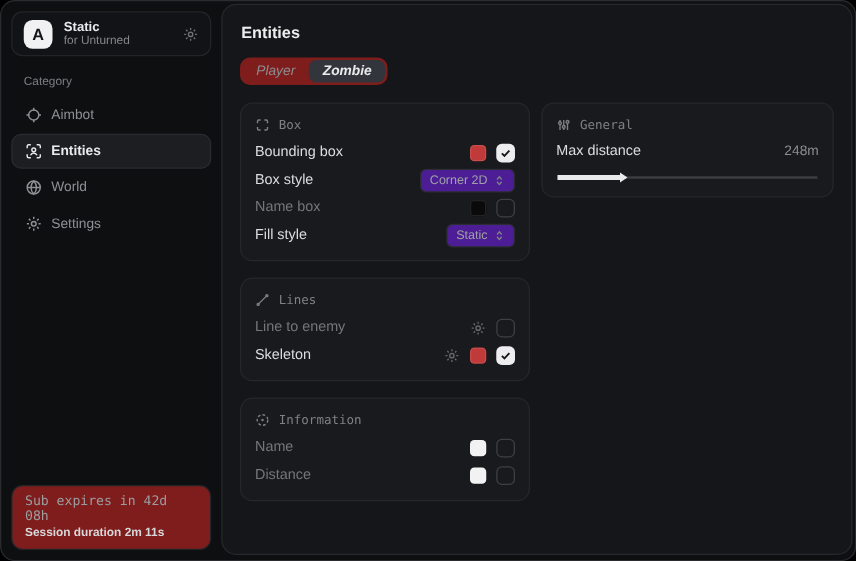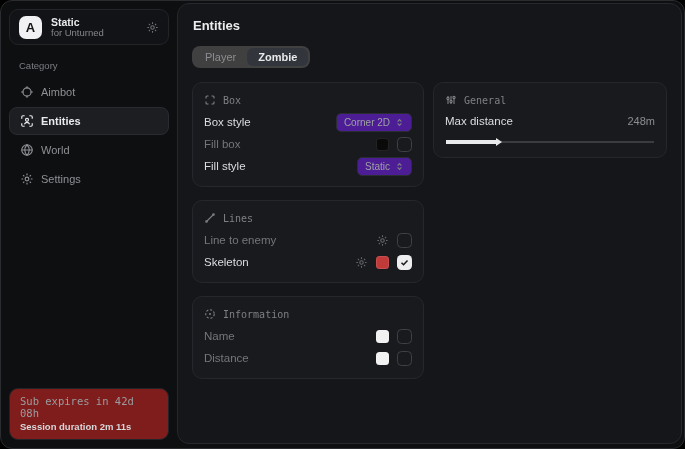--- a/index.html
+++ b/index.html
@@ -29,21 +29,21 @@
   .side-spacer{flex:1;}
   .side-foot{border:1px solid #232428;border-radius:9px;background:#7f1d1d;
     padding:6px 10px 7px;}
   .sub-expires{font-family:"DejaVu Sans Mono", monospace;font-size:10.5px;color:#9b9da0;}
   .session{font-size:9.5px;font-weight:bold;color:#d7d8da;margin-top:2px;}
 
   
   .panel{position:absolute;left:176px;top:2px;width:505px;height:441px;
     background:#15161a;border:1px solid #27282c;border-radius:12px;padding:12px 14px;}
   .panel-title{font-size:13px;font-weight:bold;color:#eceded;margin:2px 0 0 1px;}
-  .tabs{display:inline-flex;background:#404040;border-radius:8px;padding:2px;margin-top:13px;}
+  .tabs{display:inline-flex;background:#7f1d1d;border-radius:8px;padding:2px;margin-top:13px;font-style:italic;}
   .tab{padding:3px 11px;border-radius:6px;font-size:11px;color:#8b8d91;cursor:pointer;}
   .tab.active{background:#32353b;color:#e9eaec;font-weight:600;}
   .cols{display:flex;gap:9px;margin-top:14px;align-items:flex-start;}
   .col-left{width:238px;display:flex;flex-direction:column;gap:13px;}
   .col-right{width:240px;}
 
   .card{background:#191a1e;border:1px solid #26272c;border-radius:10px;padding:8px 11px 9px;}
   .card-head{display:flex;align-items:center;gap:7px;color:#7e8084;
     font-family:"DejaVu Sans Mono", monospace;font-size:10px;margin:3px 0 5px;}
   .card-head .hicon{display:flex;width:12px;height:12px;}
@@ -157,37 +157,48 @@
         <div class="card">
           <div class="card-head">
             <span class="hicon">
               <svg width="12" height="12" viewBox="0 0 24 24" fill="none" stroke="currentColor" stroke-width="2.2">
                   <path d="M4 9V6a2 2 0 0 1 2-2h3M15 4h3a2 2 0 0 1 2 2v3M20 15v3a2 2 0 0 1-2 2h-3M9 20H6a2 2 0 0 1-2-2v-3"></path>
                 </svg>
             </span>
             <span>Box</span>
           </div>
 
+          <div class="row">
+            <span class="row-label">Bounding box</span>
+            <span class="ctrls">
+              <span class="swatch" style="background-color: rgb(193, 58, 58);"></span>
+              <span class="checkbox checked">
+                <svg width="9" height="9" viewBox="0 0 24 24" fill="none" stroke="currentColor" stroke-width="4">
+                    <path d="M4 12.5l5.5 5.5L20 6.5"></path>
+                  </svg>
+              </span>
+            </span>
+          </div>
 
           <div class="row">
             <span class="row-label">Box style</span>
             <span class="ctrls">
               <span class="dropdown">
                 <span>Corner 2D</span>
                 <span class="dicon">
                   <svg width="9" height="9" viewBox="0 0 24 24" fill="none" stroke="currentColor" stroke-width="3">
                       <path d="M7 9.5L12 4l5 5.5M7 14.5L12 20l5-5.5"></path>
                     </svg>
                 </span>
               </span>
             </span>
           </div>
 
           <div class="row dim">
-            <span class="row-label">Fill box</span>
+            <span class="row-label">Name box</span>
             <span class="ctrls">
               <span class="swatch" style="background-color: rgb(10, 10, 10);"></span>
               <span class="checkbox unchecked"></span>
             </span>
           </div>
 
           <div class="row">
             <span class="row-label">Fill style</span>
             <span class="ctrls">
               <span class="dropdown">

